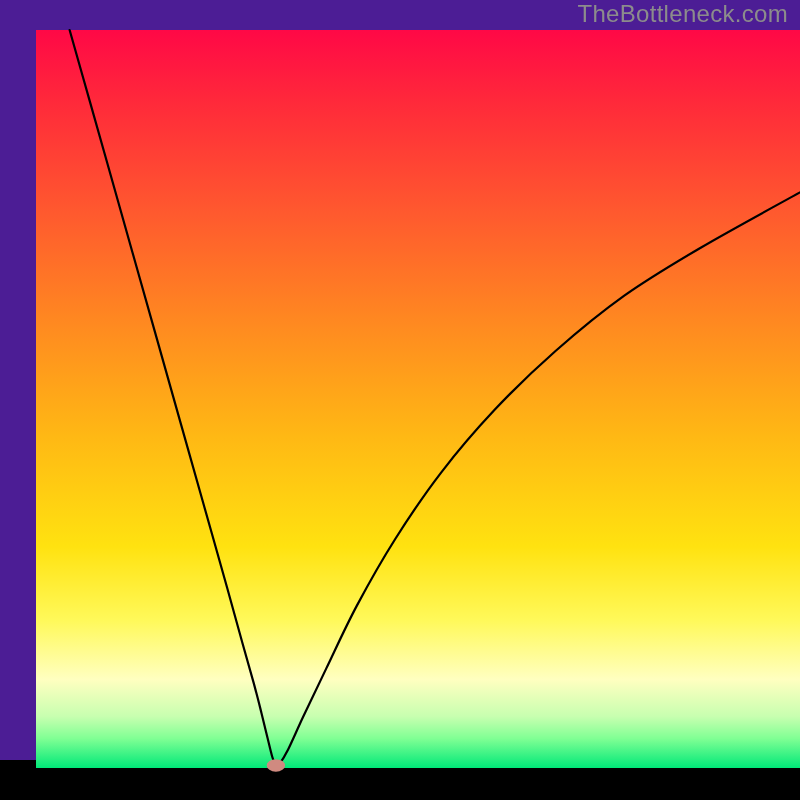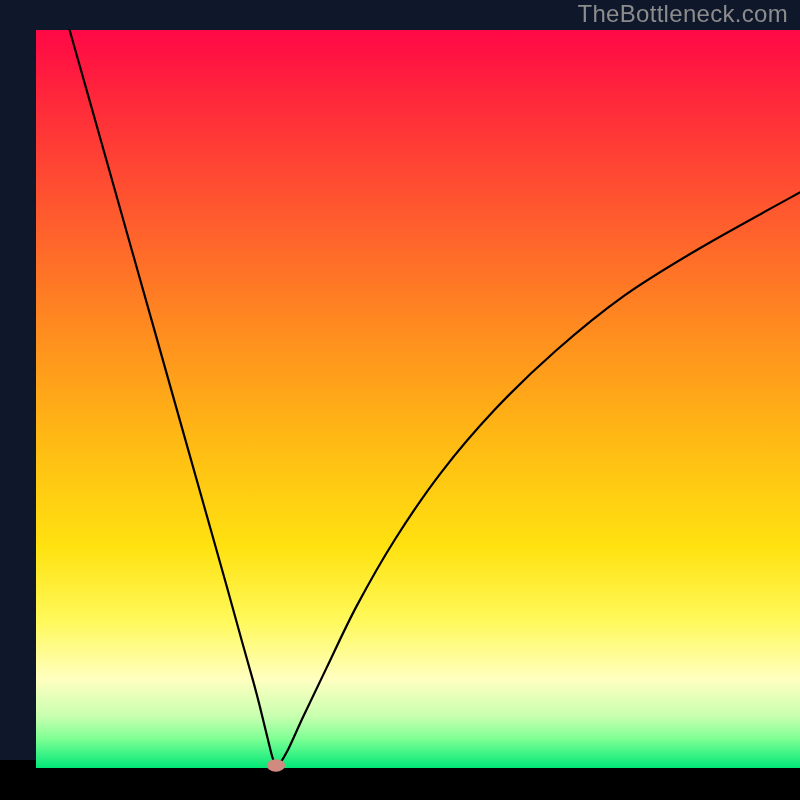--- a/index.html
+++ b/index.html
@@ -7,21 +7,21 @@
     padding: 0;
     width: 800px;
     height: 800px;
     background: #000;
     overflow: hidden;
   }
   .container {
     position: relative;
     width: 800px;
     height: 760px;
-    background: #0f172a;
+    background: #4c1d95;
   }
   .watermark {
     position: absolute;
     top: 0px;
     right: 12px;
     font-family: Arial, Helvetica, sans-serif;
     font-size: 24px;
     font-weight: 500;
     color: #8c8c8c;
     letter-spacing: 0.3px;

